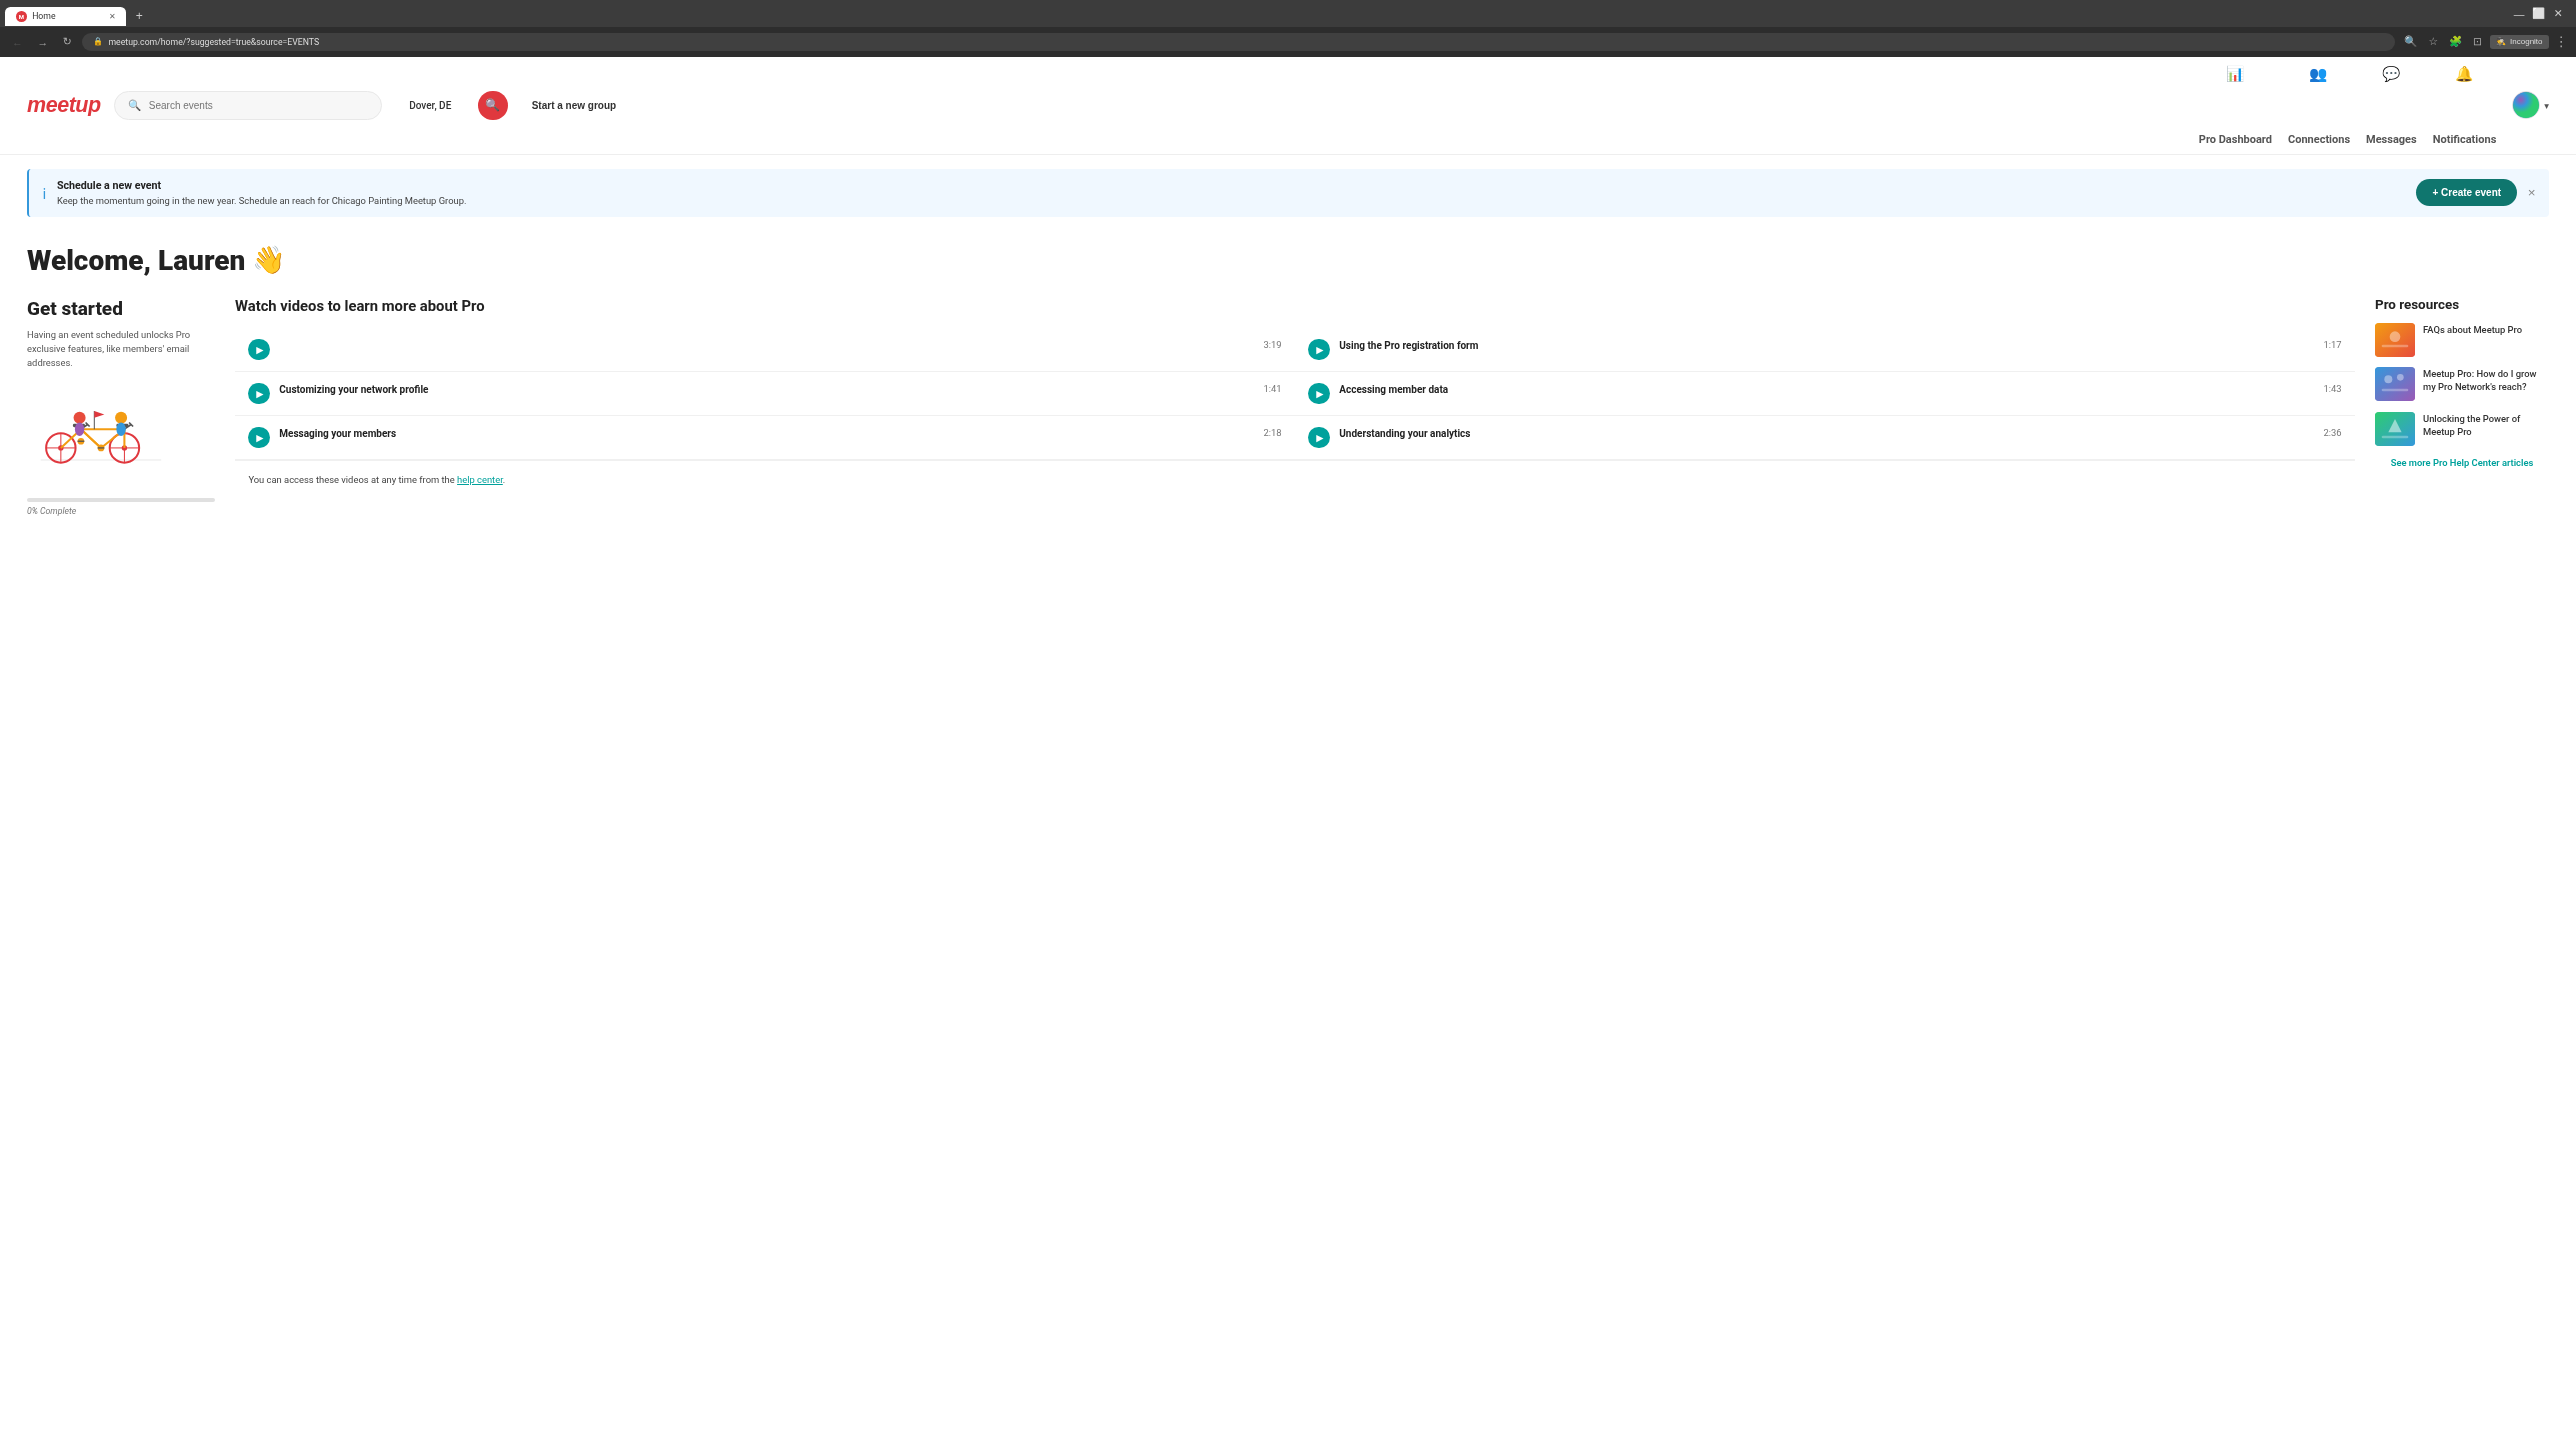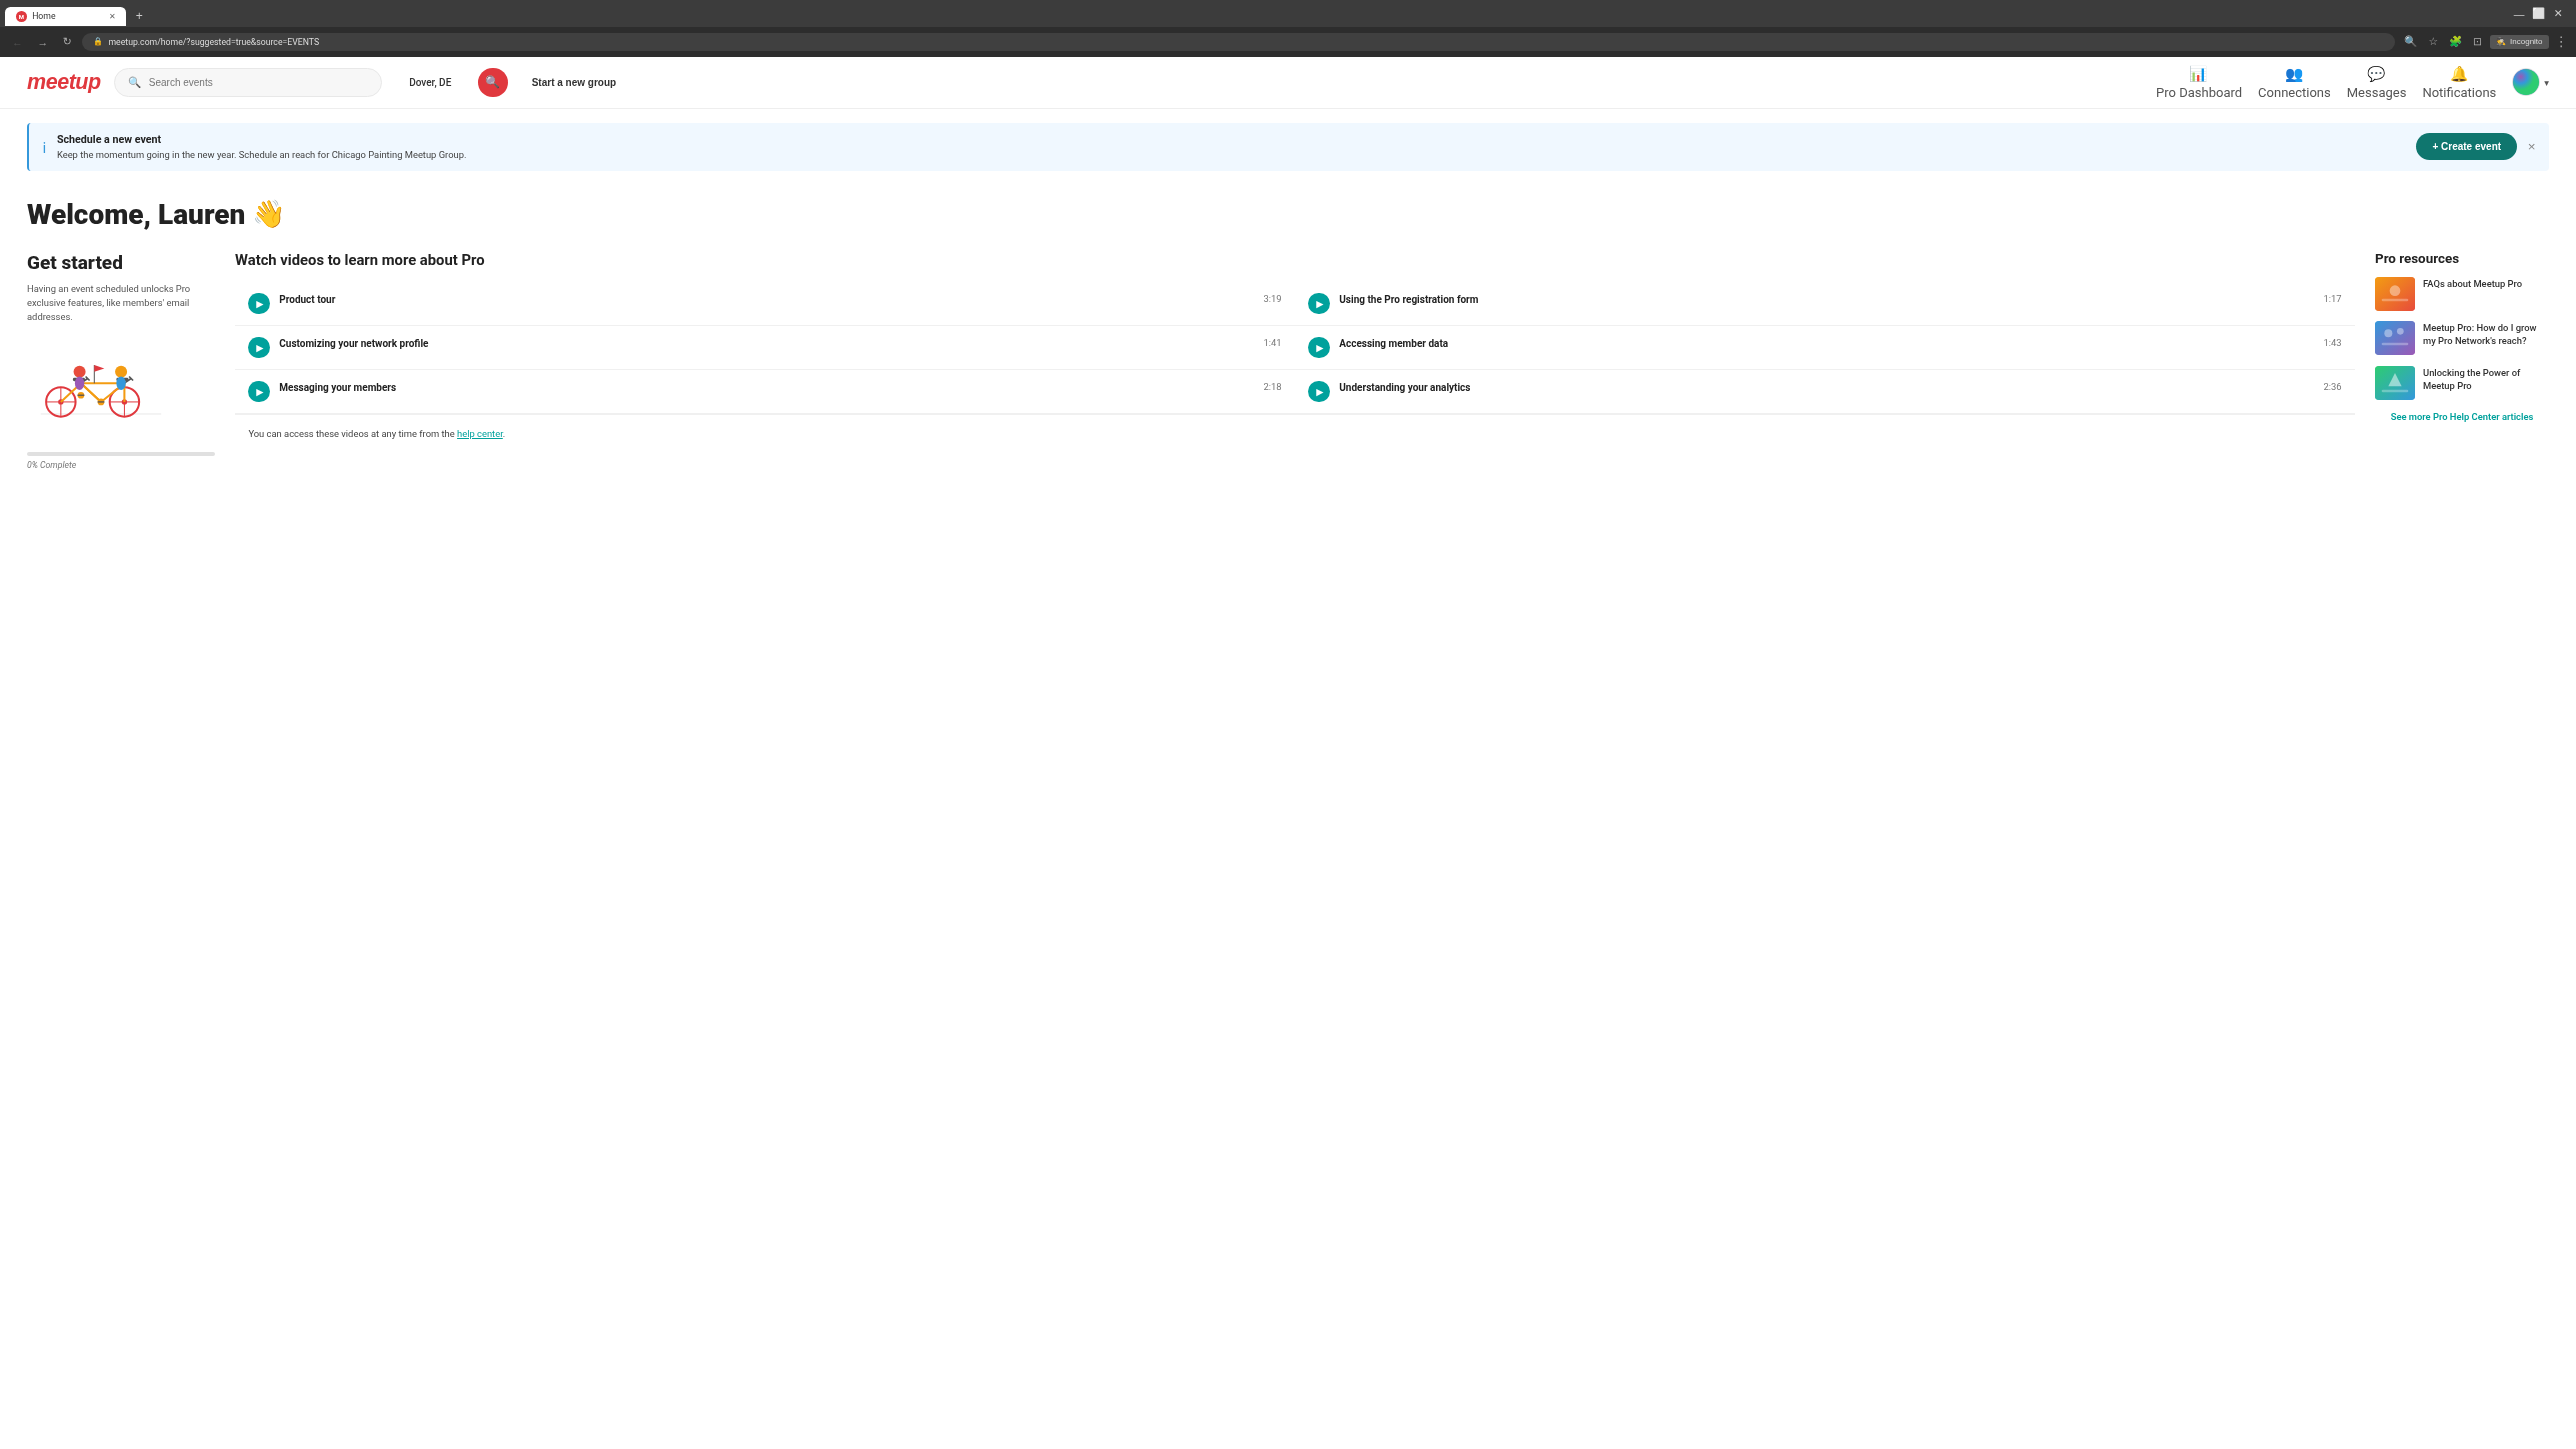--- a/index.html
+++ b/index.html
@@ -38,21 +38,21 @@
 
     .location-display { font-size: 10px; color: #333; padding: 0 13.4px; font-weight: 500; flex-shrink: 0; }
 
     .search-btn { background: #e0383e; border: none; border-radius: 50%; width: 29.5px; height: 29.5px; display: flex; align-items: center; justify-content: center; cursor: pointer; color: white; font-size: 12px; flex-shrink: 0; }
 
     .start-group-btn { background: none; border: none; font-size: 10px; color: #333; font-weight: 600; cursor: pointer; padding: 0 10.7px; white-space: nowrap; flex-shrink: 0; }
 
     .nav-icons { display: flex; align-items: center; gap: 16px; margin-left: auto; }
     .nav-icon-item { display: flex; flex-direction: column; align-items: center; gap: 2.7px; cursor: pointer; text-decoration: none; color: #333; }
     .nav-icon-item .icon-svg { font-size: 14.8px; color: #555; }
-    .nav-icon-item .icon-label { font-size: 13px; color: #555; font-weight: 400; }
+    .nav-icon-item .icon-label { font-size: 11px; color: #555; font-weight: 700; margin-top: 48px; }
 
     .user-avatar { width: 28px; height: 28px; border-radius: 50%; overflow: hidden; cursor: pointer; border: 1.3px solid #ddd; }
     .user-avatar-img { width: 100%; height: 100%; object-fit: cover; background: linear-gradient(135deg, #9b59b6 0%, #3498db 50%, #2ecc71 100%); display: flex; align-items: center; justify-content: center; color: white; font-weight: bold; font-size: 10.7px; }
     .user-dropdown { display: flex; align-items: center; gap: 4px; }
     .chevron-down { font-size: 9.4px; color: #555; }
 
     
     .notification-banner { background: #f0f8ff; border-left: 2.7px solid #3498db; margin: 13.4px 27px; border-radius: 4px; padding: 10.7px 13.4px; display: flex; align-items: center; gap: 10.7px; }
     .banner-icon { color: #3498db; font-size: 14.8px; flex-shrink: 0; }
     .banner-content { flex: 1; }
@@ -290,23 +290,20 @@
       </div>
     </div>
 
     <div class="center-panel">
       <h2 class="videos-title">Watch videos to learn more about Pro</h2>
       <div class="videos-grid">
 
         <div class="video-item">
           <div class="play-btn">
             <span class="play-icon">▶</span>
-          </div>
-          <div class="video-info">
-            <div class="video-title">Product tour</div>
           </div>
           <div class="video-duration">3:19</div>
         </div>
 
         <div class="video-item">
           <div class="play-btn">
             <span class="play-icon">▶</span>
           </div>
           <div class="video-info">
             <div class="video-title">Using the Pro registration form</div>

